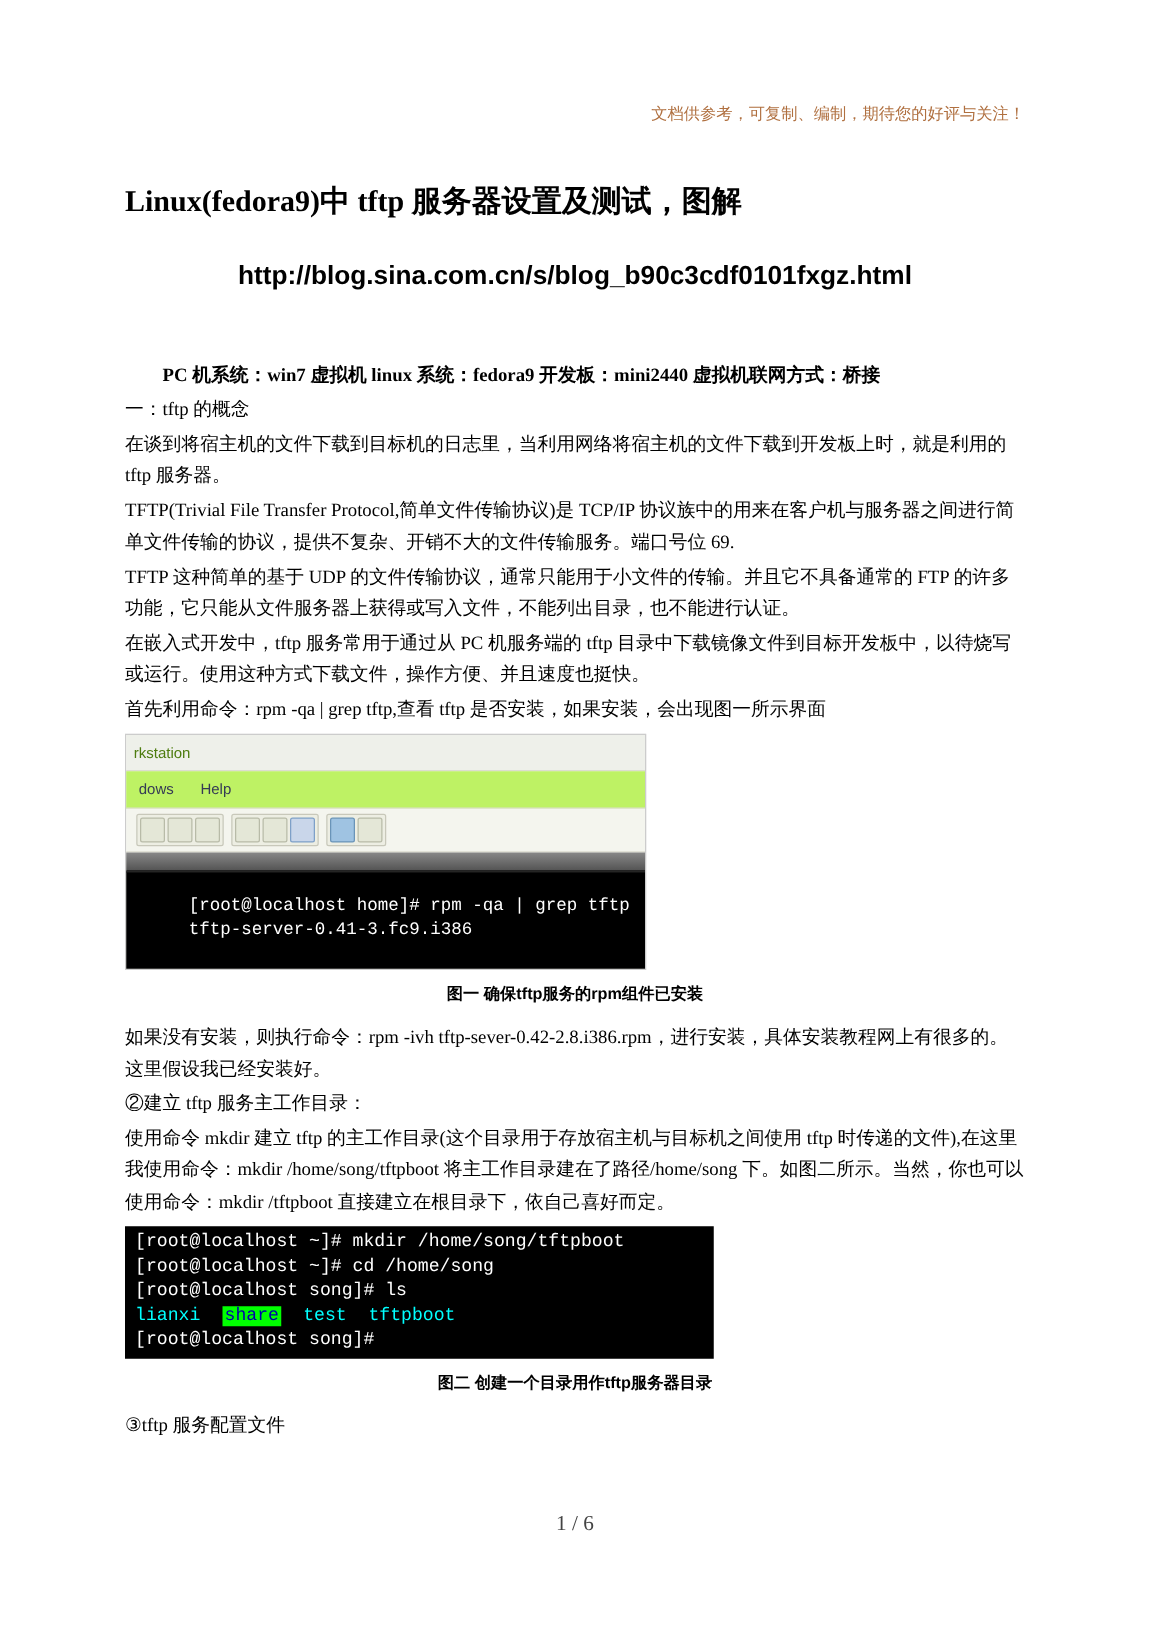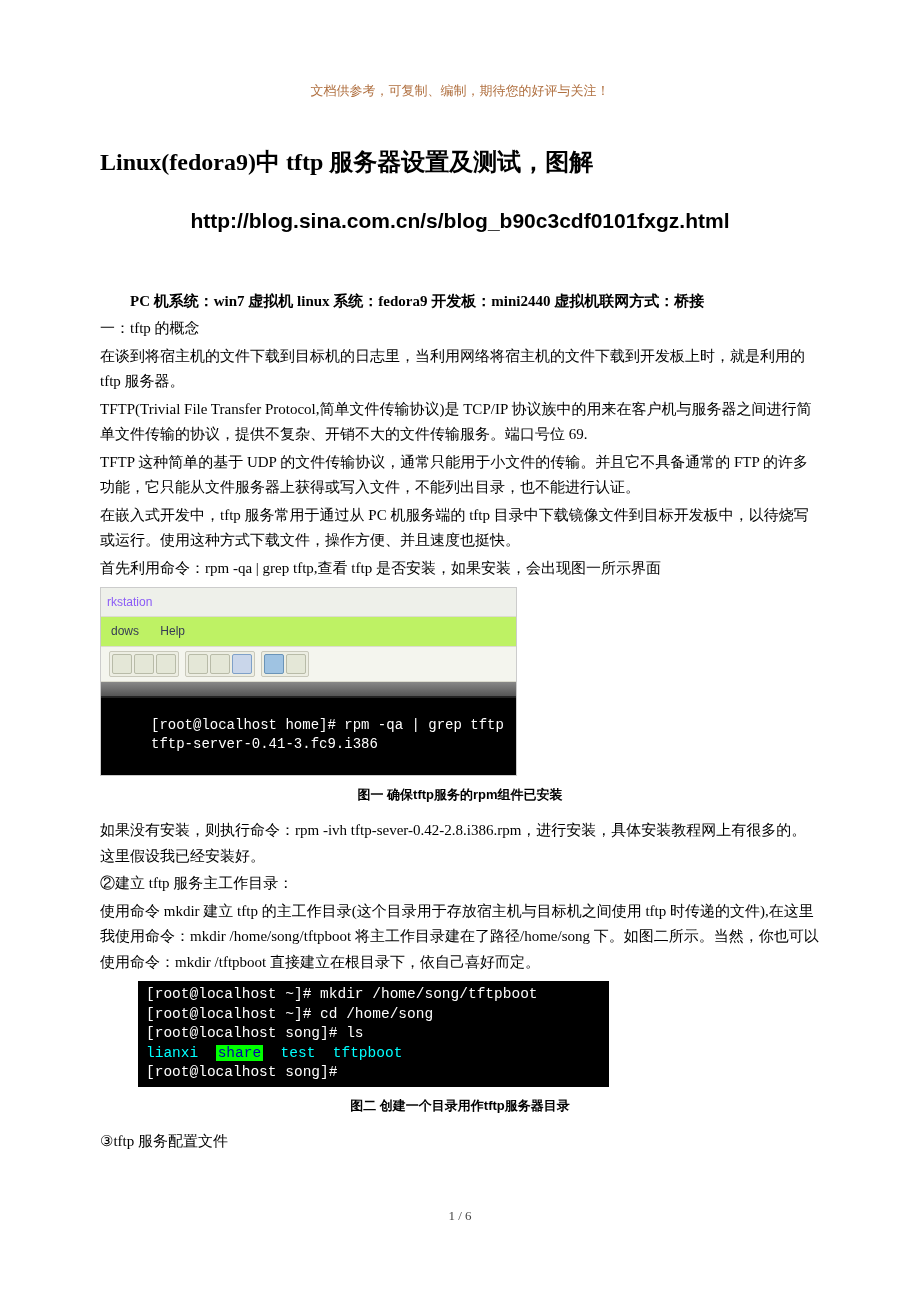--- a/index.html
+++ b/index.html
@@ -11,21 +11,21 @@
     color: #000;
     line-height: 1.7;
   }
   .page {
     width: 920px;
     margin: 0 auto;
     padding: 80px 100px 80px 100px;
     box-sizing: border-box;
   }
   .header-note {
-    text-align: center;
+    text-align: right;
     color: #b07040;
     font-size: 13px;
     margin-bottom: 40px;
     font-family: "SimSun", serif;
   }
   .title {
     text-align: left;
     font-size: 24px;
     font-weight: bold;
     margin: 10px 0 20px 0;
@@ -62,21 +62,21 @@
   .fig1 {
     width: 415px;
     border: 1px solid #ccc;
     background: #f7f7f3;
     font-family: "Segoe UI", Arial, sans-serif;
     font-size: 12px;
     color: #333;
   }
   .fig1 .rk {
     padding: 4px 6px;
-    color: #8b5cf6;
+    color: #4d7c0f;
     background: #eef0ea;
     border-bottom: 1px solid #dcdccf;
   }
   .fig1 .menu {
     padding: 4px 10px;
     background: #bef264;
     border-bottom: 1px solid #dcdccf;
     color: #353a55;
   }
   .fig1 .menu span { margin-right: 18px; }
@@ -118,28 +118,27 @@
   
   .fig2 {
     width: 455px;
     background:#000;
     color:#fff;
     font-family: "Courier New", monospace;
     font-size: 14.5px;
     padding: 4px 8px;
     line-height: 1.35;
     white-space: pre;
-    margin-left: 38px;
   }
   .fig2 .cyan { color:#00ffff; }
   .fig2 .green-hl { background:#00ff00; color:#0000aa; padding:0 2px; }
 
   .footer {
     text-align:center;
-    font-size: 13px;
+    font-size: 17px;
     color:#444;
     margin-top: 50px;
   }
 </style>
 </head>
 <body>
 
 <div class="page">
 
   <div class="header-note">文档供参考，可复制、编制，期待您的好评与关注！</div>

